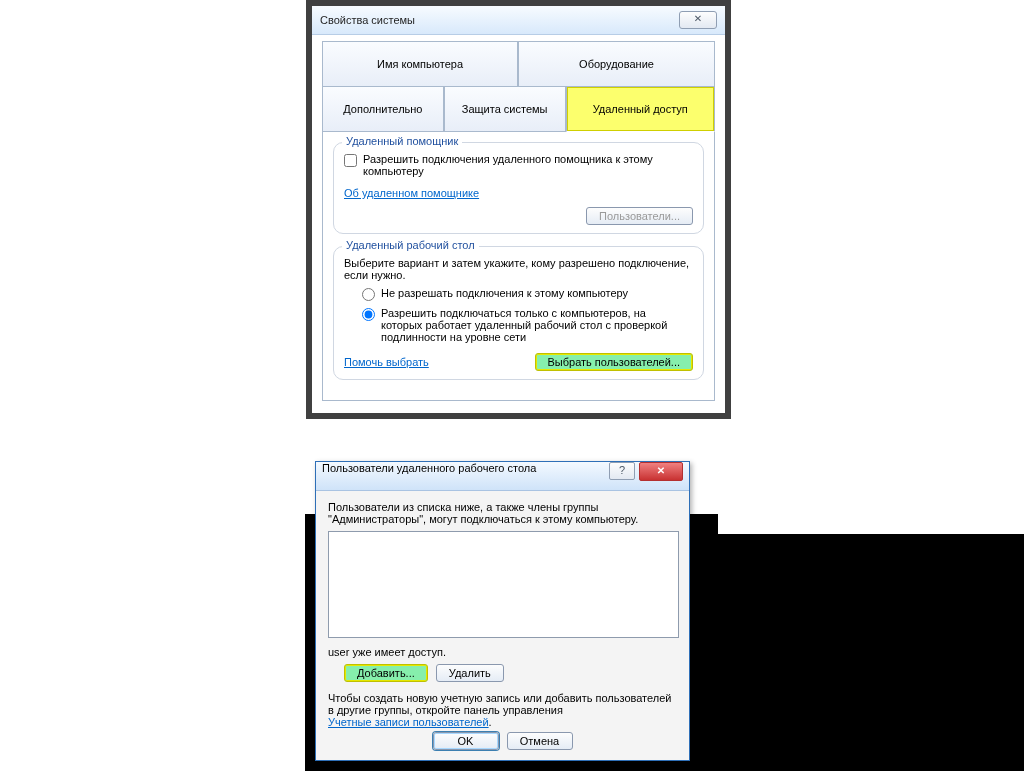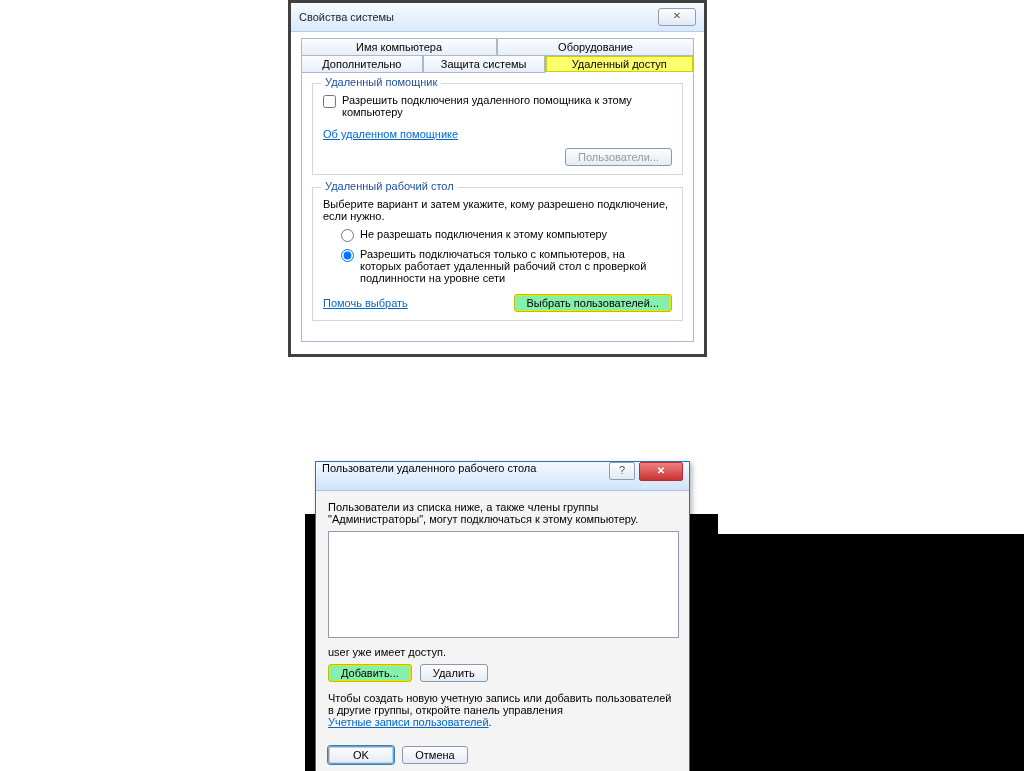--- a/index.html
+++ b/index.html
@@ -1,64 +1,64 @@
 <!DOCTYPE html>
 <html><head>
 <meta charset="utf-8">
 <style>
 body{margin:0;font-family:"Segoe UI",Tahoma,sans-serif;font-size:11px;color:#000;background:#000;width:1024px;height:771px;position:relative}
 .bg{position:absolute;left:305px;top:0;width:413px;height:514px;background:#fff}
 .right-white{position:absolute;left:718px;top:0;width:306px;height:534px;background:#fff}
 .left-white{position:absolute;left:0;top:0;width:305px;height:771px;background:#fff}
 
 
-.win1{position:absolute;left:288px;top:0;width:413px;border:3px solid #404040}
+.win1{position:absolute;left:306px;top:0;width:413px;border:6px solid #404040}
 .titlebar{height:28px;background:linear-gradient(#f7fbff,#d8e9fb);border-bottom:1px solid #b7cde6;display:flex;align-items:center;padding:0 8px}
 .titlebar .t{flex:1;color:#1f1f1f}
 .tb-close{width:36px;height:16px;border:1px solid #8f9eb3;border-radius:3px;background:linear-gradient(#fdfdfd,#e3e9f2);text-align:center;font-size:10px;line-height:14px;color:#4c5866;cursor:default}
 .body1{background:#fff;padding:6px 10px 12px}
 
 
 .tabrow{display:flex;gap:0;margin-bottom:-1px}
-.tab{border:1px solid #a9b9cd;background:linear-gradient(#fafcff,#e8eef8);padding:2px 0;text-align:center;cursor:default}
+.tab{border:1px solid #a9b9cd;background:linear-gradient(#fafcff,#e8eef8);padding:16px 0;text-align:center;cursor:default}
 .tab.r1a{width:196px}
 .tab.r1b{width:197px}
 .tab.r2a{width:130px}
 .tab.r2b{width:130px}
 .tab.r2c{width:160px}
 .tab.sel{background:#fff;border-bottom-color:#fff;position:relative;z-index:2}
 .tabrow2{margin-top:0}
 .hl{background:#fcff6d !important;box-shadow:inset 0 0 0 1px #cfcf00}
 .tabpane{border:1px solid #a9b9cd;background:#fff;padding:10px 10px 8px;margin-top:0}
 
 
-.group{border:1px solid #d0d7e2;border-radius:0;padding:10px 10px 8px;margin-bottom:12px;position:relative}
+.group{border:1px solid #d0d7e2;border-radius:10px;padding:10px 10px 8px;margin-bottom:12px;position:relative}
 .group .legend{position:absolute;top:-8px;left:8px;background:#fff;padding:0 4px;color:#1f4f9e}
 .chk{display:flex;align-items:flex-start;gap:6px}
 .chk input{margin:0;margin-top:1px}
 .link{color:#0066cc;text-decoration:underline;cursor:pointer;display:inline-block}
 .btn{border:1px solid #8a98ae;border-radius:3px;background:linear-gradient(#fdfdfd,#e5ecf5);padding:2px 12px;cursor:default;font-family:inherit;font-size:11px}
 .btn[disabled]{color:#9a9a9a}
 .row-r{text-align:right;margin-top:8px}
 
 .radio{display:flex;align-items:flex-start;gap:6px;margin:6px 18px}
 .radio input{margin:0;margin-top:1px}
 .disabled{color:#9a9a9a}
 
 
 .win2{position:absolute;left:315px;top:461px;width:373px;border:1px solid #2e6fb7;box-shadow:2px 2px 5px rgba(0,0,0,.3)}
 .tb2{height:28px;background:linear-gradient(#f3f9ff,#cfe3f9);display:flex;align-items:flex-start;padding:0 6px;border-bottom:1px solid #a9c3e2}
 .tb2 .t{flex:1}
 .tb2 .hbtn{width:24px;height:16px;border:1px solid #8f9eb3;border-radius:2px;background:linear-gradient(#fdfdfd,#e3e9f2);text-align:center;font-size:11px;line-height:14px;margin-left:4px;color:#4c5866}
 .tb2 .xbtn{width:42px;height:17px;border:1px solid #b43030;border-radius:2px;background:linear-gradient(#f08080,#c83232);color:#fff;text-align:center;font-size:10px;line-height:16px;margin-left:4px;font-weight:bold}
 .body2{background:#f4f4f4;padding:10px 12px 10px}
 .listbox{width:100%;height:105px;background:#fff;border:1px solid #8e9bad;margin:6px 0 8px}
-.btnrow{display:flex;gap:8px;margin:6px 0 10px}
+.btnrow{display:flex;gap:8px;margin:6px 16px 10px}
 .btn.hl2{background:#86efac;border-color:#c0c000;box-shadow:inset 0 0 0 1px #e6e800}
-.okrow{display:flex;justify-content:flex-start;gap:8px;margin-top:18px}
+.okrow{display:flex;justify-content:center;gap:8px;margin-top:4px}
 .btn.def{box-shadow:0 0 0 1px #3c7fb1,inset 0 0 0 1px #a8d8ff}
 </style>
 </head>
 <body>
 <div class="left-white"></div>
 <div class="right-white"></div>
 <div class="bg"></div>
 
 <div class="win1">
   <div class="titlebar">

